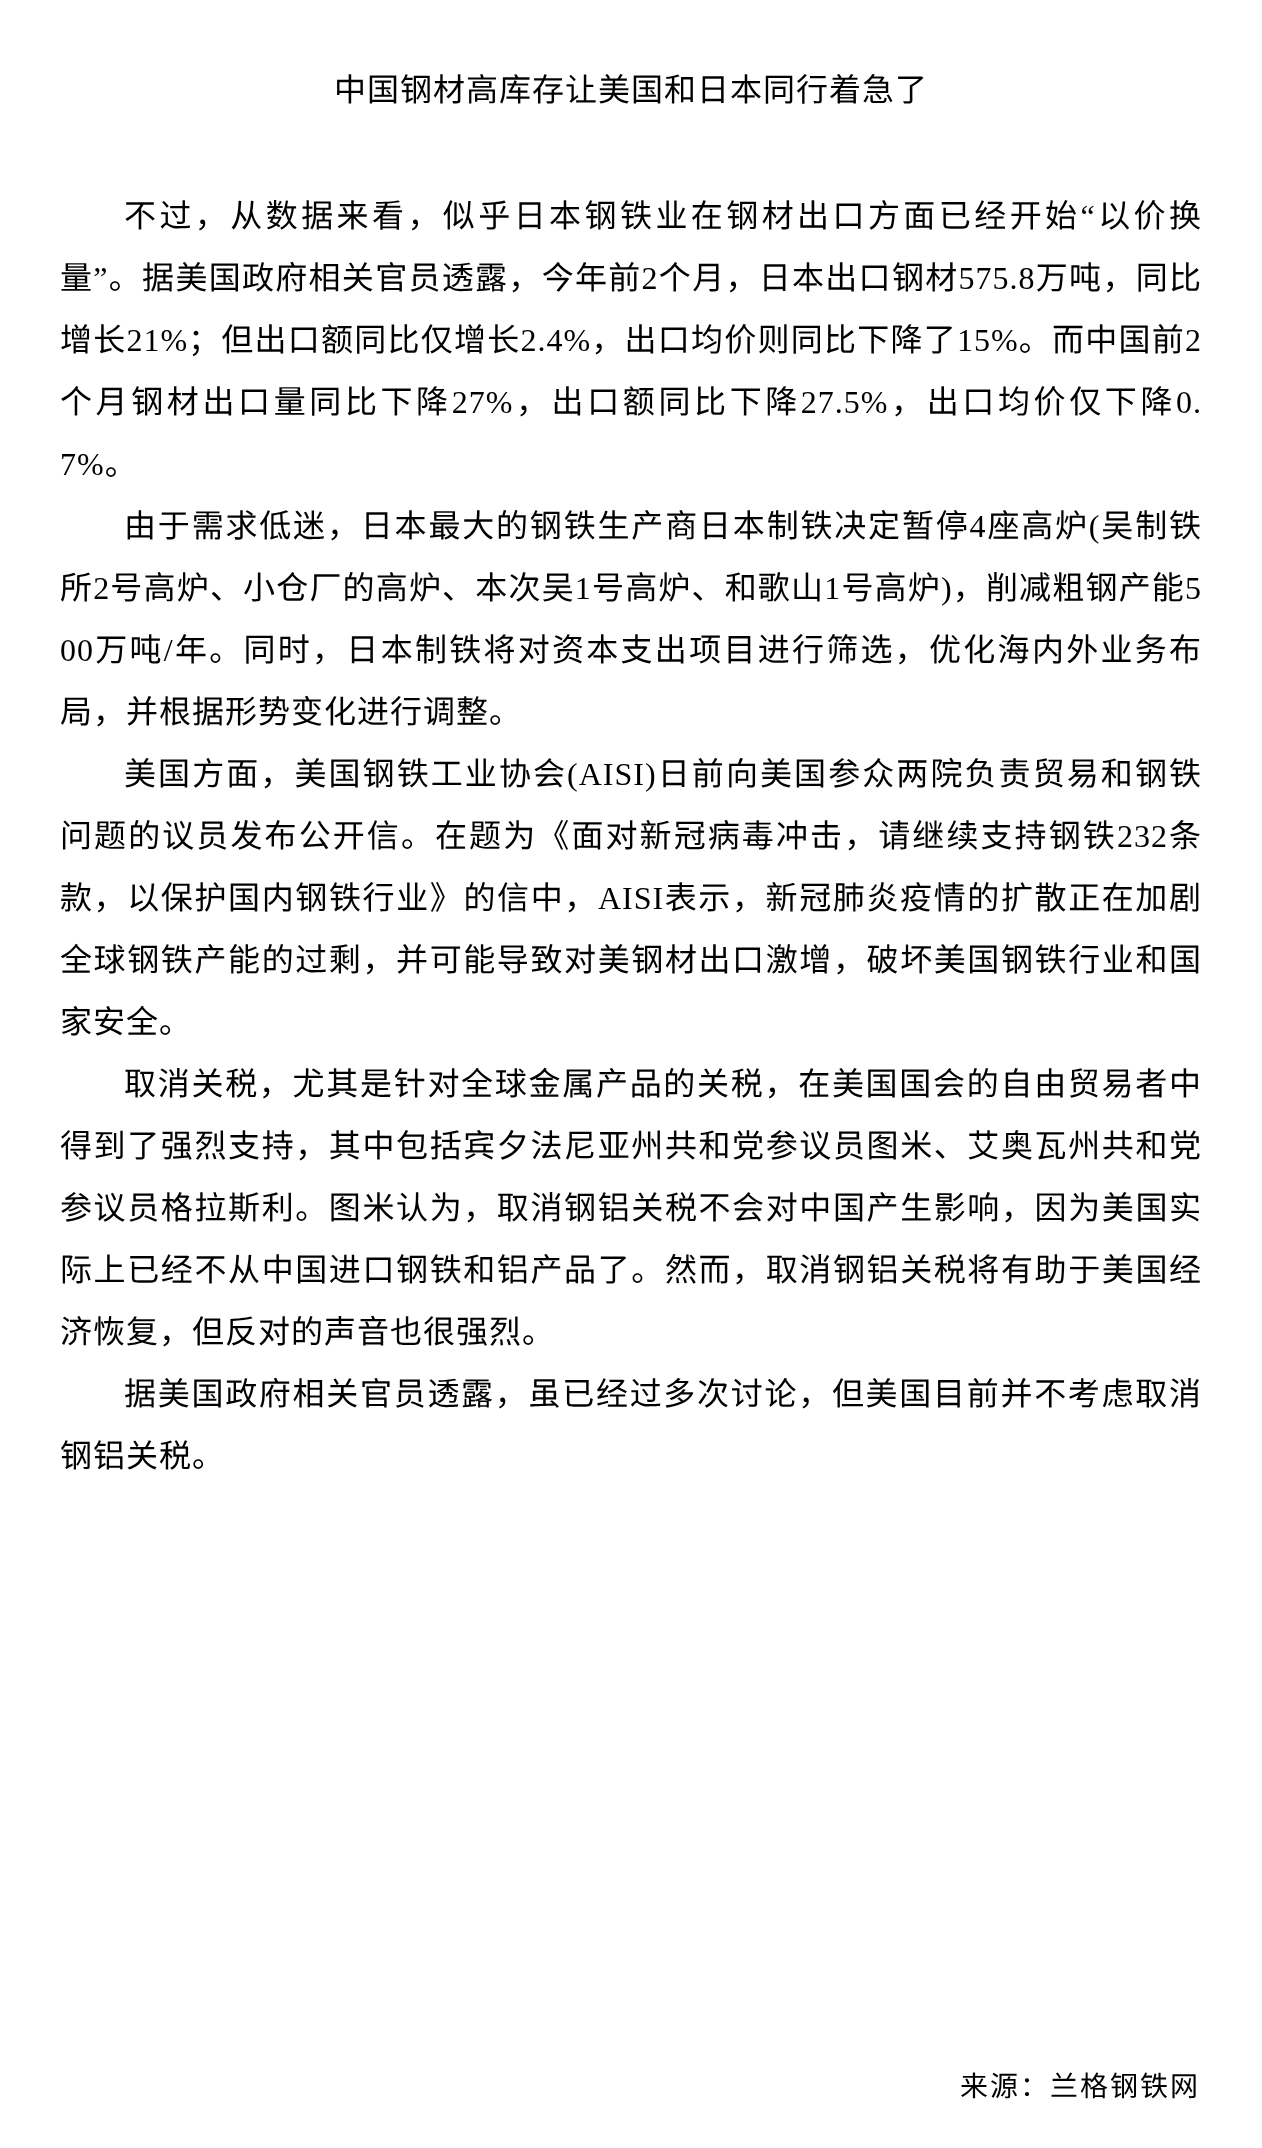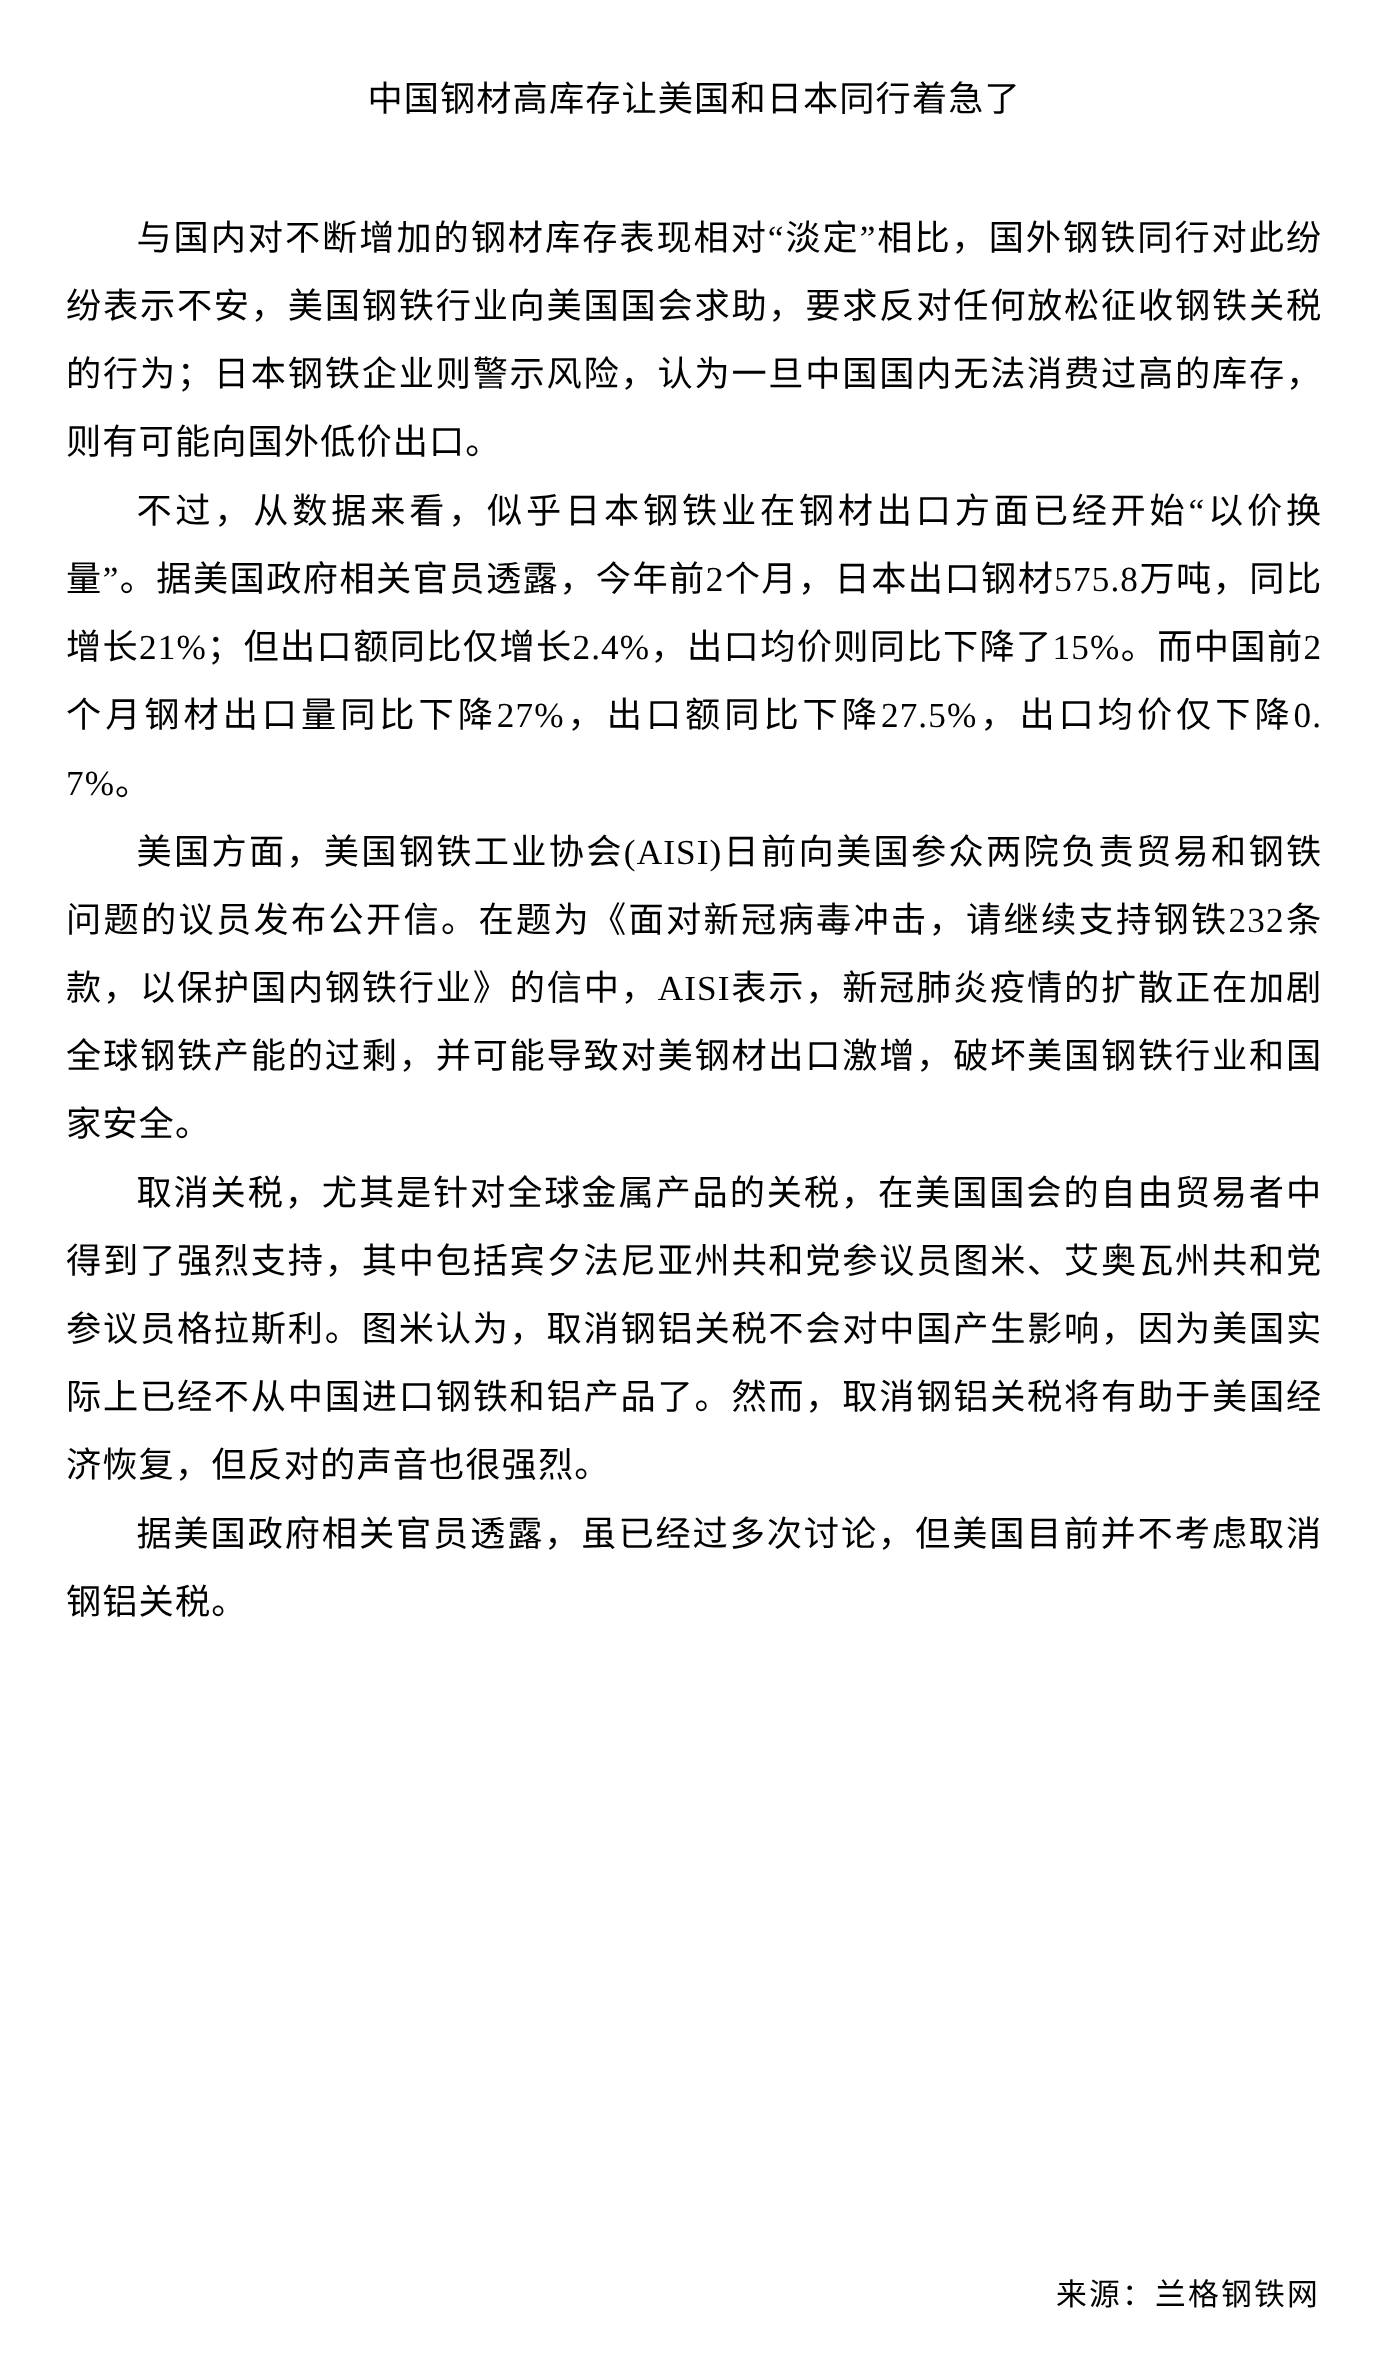--- a/index.html
+++ b/index.html
@@ -50,21 +50,21 @@
     letter-spacing: 2px;
   }
 </style>
 </head>
 <body>
 
 <div class="page">
   <h1 class="title">中国钢材高库存让美国和日本同行着急了</h1>
 
   <div class="article-body">
-      <p class="para">与国内对不断增加的钢材库存表现相对“淡定”相比，国外钢铁同行对此纷纷表示不安，美国钢铁行业向美国国会求助，要求反对任何放松征收钢铁关税的行为；日本钢铁企业则警示风险，认为一旦中国国内无法消费过高的库存，则有可能向国外低价出口。</p>
       <p class="para">不过，从数据来看，似乎日本钢铁业在钢材出口方面已经开始“以价换量”。据美国政府相关官员透露，今年前2个月，日本出口钢材575.8万吨，同比增长21%；但出口额同比仅增长2.4%，出口均价则同比下降了15%。而中国前2个月钢材出口量同比下降27%，出口额同比下降27.5%，出口均价仅下降0.7%。</p>
+      <p class="para">由于需求低迷，日本最大的钢铁生产商日本制铁决定暂停4座高炉(吴制铁所2号高炉、小仓厂的高炉、本次吴1号高炉、和歌山1号高炉)，削减粗钢产能500万吨/年。同时，日本制铁将对资本支出项目进行筛选，优化海内外业务布局，并根据形势变化进行调整。</p>
       <p class="para">美国方面，美国钢铁工业协会(AISI)日前向美国参众两院负责贸易和钢铁问题的议员发布公开信。在题为《面对新冠病毒冲击，请继续支持钢铁232条款，以保护国内钢铁行业》的信中，AISI表示，新冠肺炎疫情的扩散正在加剧全球钢铁产能的过剩，并可能导致对美钢材出口激增，破坏美国钢铁行业和国家安全。</p>
       <p class="para">取消关税，尤其是针对全球金属产品的关税，在美国国会的自由贸易者中得到了强烈支持，其中包括宾夕法尼亚州共和党参议员图米、艾奥瓦州共和党参议员格拉斯利。图米认为，取消钢铝关税不会对中国产生影响，因为美国实际上已经不从中国进口钢铁和铝产品了。然而，取消钢铝关税将有助于美国经济恢复，但反对的声音也很强烈。</p>
       <p class="para">据美国政府相关官员透露，虽已经过多次讨论，但美国目前并不考虑取消钢铝关税。</p>
     </div>
 
   <div class="source">来源：兰格钢铁网</div>
 </div>
 
 </body></html>

